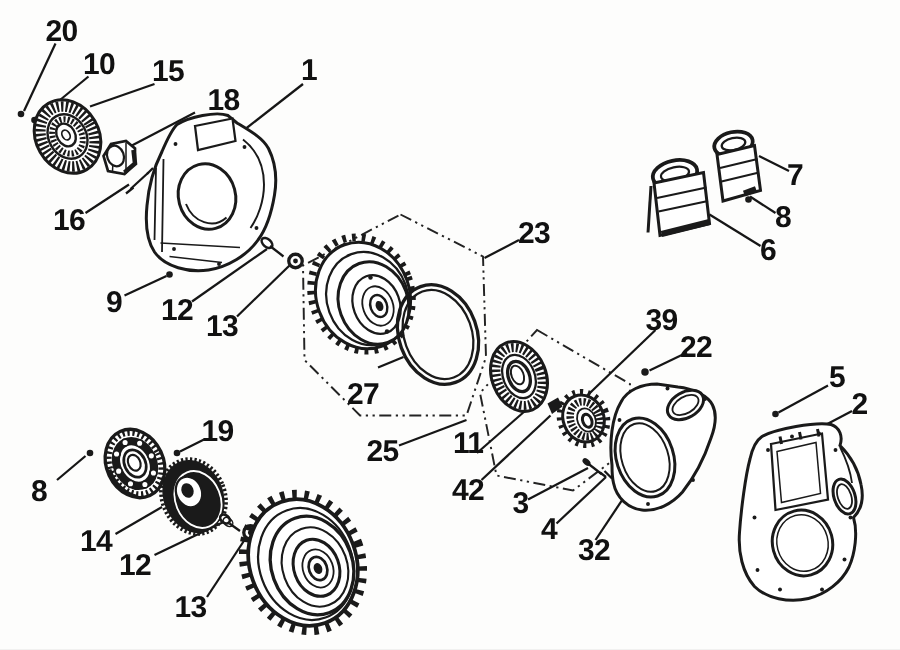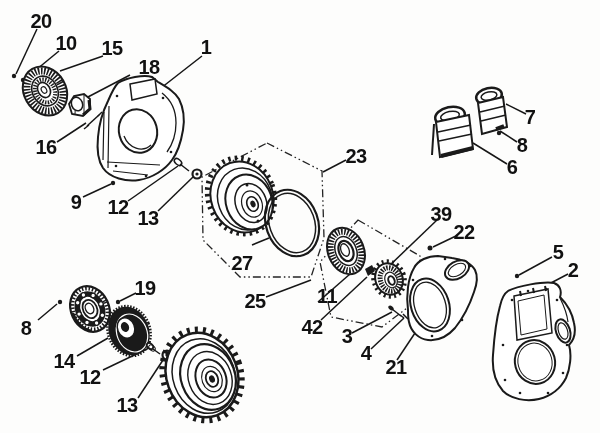--- a/index.html
+++ b/index.html
@@ -280,32 +280,32 @@
   <div class="callout" style="left:206px;top:47px">1</div>
   <div class="callout" style="left:573px;top:270px">2</div>
   <div class="callout" style="left:347px;top:336px">3</div>
   <div class="callout" style="left:366px;top:353px">4</div>
   <div class="callout" style="left:558px;top:252px">5</div>
   <div class="callout" style="left:512px;top:167px">6</div>
   <div class="callout" style="left:530px;top:117px">7</div>
   <div class="callout" style="left:522px;top:145px">8</div>
   <div class="callout" style="left:76px;top:202px">9</div>
   <div class="callout" style="left:66px;top:43px">10</div>
-  <div class="callout" style="left:327px;top:296px">11</div>
+  <div class="callout" style="left:312px;top:296px">11</div>
   <div class="callout" style="left:118px;top:207px">12</div>
   <div class="callout" style="left:90px;top:377px">12</div>
   <div class="callout" style="left:148px;top:218px">13</div>
   <div class="callout" style="left:127px;top:405px">13</div>
   <div class="callout" style="left:64px;top:361px">14</div>
   <div class="callout" style="left:112px;top:48px">15</div>
   <div class="callout" style="left:46px;top:147px">16</div>
   <div class="callout" style="left:26px;top:328px">8</div>
   <div class="callout" style="left:149px;top:67px">18</div>
   <div class="callout" style="left:145px;top:288px">19</div>
   <div class="callout" style="left:41px;top:21px">20</div>
-  <div class="callout" style="left:396px;top:367px">21</div>
+  <div class="callout" style="left:396px;top:367px">32</div>
   <div class="callout" style="left:464px;top:232px">22</div>
   <div class="callout" style="left:356px;top:156px">23</div>
   <div class="callout" style="left:312px;top:327px">42</div>
   <div class="callout" style="left:255px;top:301px">25</div>
   <div class="callout" style="left:441px;top:214px">39</div>
   <div class="callout" style="left:242px;top:263px">27</div>
 </div>
 
 </body></html>

